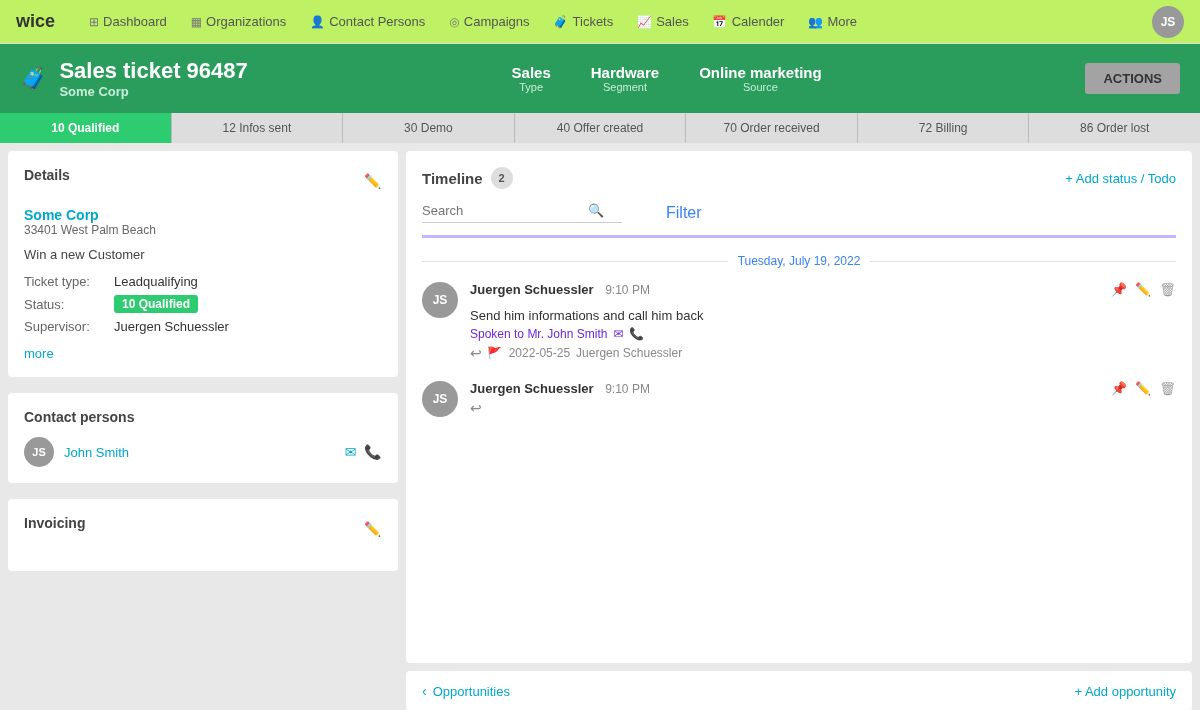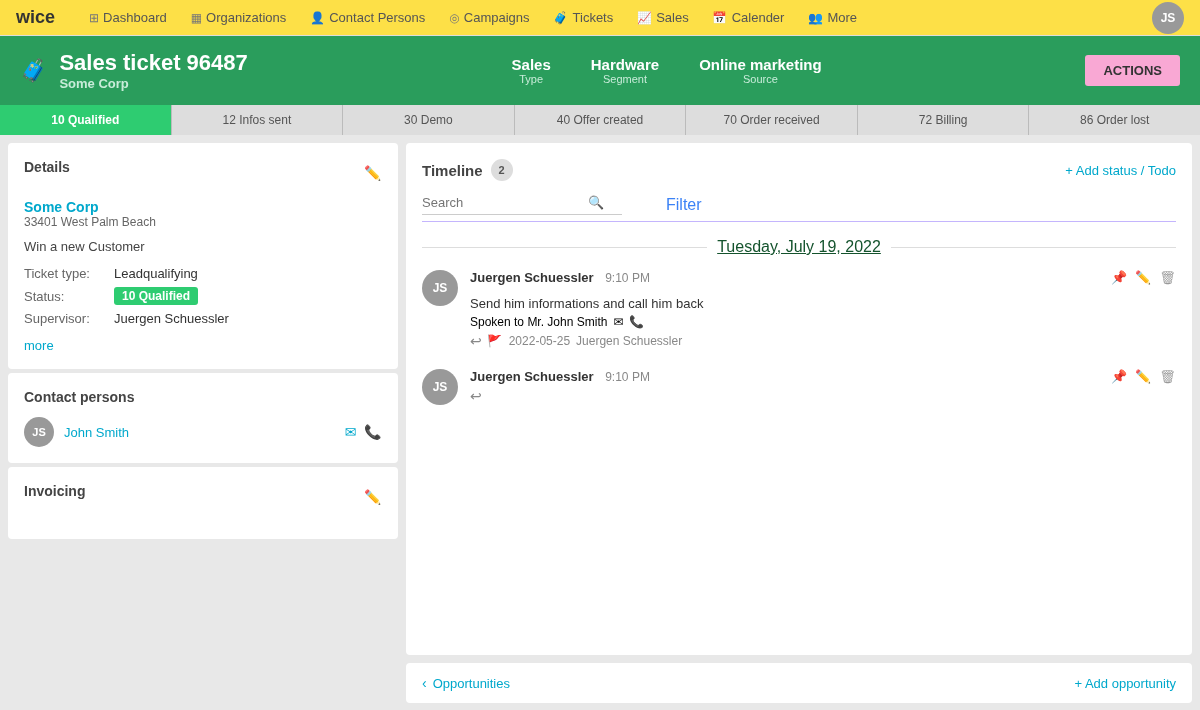--- a/index.html
+++ b/index.html
@@ -1,21 +1,21 @@
 <!DOCTYPE html>
 <html><head>
   <meta charset="utf-8">
   <style>
     * { box-sizing: border-box; margin: 0; padding: 0; }
     body { font-family: Arial, sans-serif; font-size: 13px; color: #333; background: #f0f0f0; width: 1200px; height: 710px; overflow: hidden; }
 
     
     .top-nav {
-      background: #fde047;
-      height: 36px;
+      background: #bef264;
+      height: 44px;
       display: flex;
       align-items: center;
       padding: 0 16px;
       border-bottom: 1px solid #ddd;
     }
     .logo {
       font-size: 18px;
       font-weight: bold;
       color: #333;
       margin-right: 24px;
@@ -92,21 +92,21 @@
     .header-meta-value {
       font-size: 15px;
       font-weight: bold;
       color: #fff;
     }
     .header-meta-label {
       font-size: 11px;
       color: #c8ecd9;
     }
     .actions-btn {
-      background: #f9a8d4;
+      background: #a3a3a3;
       color: #333;
       border: none;
       padding: 8px 18px;
       font-size: 13px;
       font-weight: bold;
       cursor: pointer;
       border-radius: 3px;
     }
 
     
@@ -139,21 +139,21 @@
       background: #e8e8e8;
       gap: 8px;
       padding: 8px;
     }
 
     
     .left-panel {
       width: 390px;
       display: flex;
       flex-direction: column;
-      gap: 4px;
+      gap: 16px;
       overflow-y: auto;
     }
     .card {
       background: #fff;
       border-radius: 4px;
       padding: 16px;
     }
     .card-title {
       font-size: 14px;
       font-weight: bold;
@@ -289,22 +289,22 @@
     .add-status-link {
       color: #00a8cc;
       cursor: pointer;
       font-size: 13px;
     }
     .search-filter-row {
       display: flex;
       align-items: center;
       gap: 12px;
       margin-bottom: 16px;
-      border-bottom: 1px solid #c4b5fd;
-      padding-bottom: 6px;
+      border-bottom: 3px solid #c4b5fd;
+      padding-bottom: 12px;
     }
     .search-box {
       display: flex;
       align-items: center;
       border-bottom: 1px solid #ccc;
       padding-bottom: 4px;
       gap: 6px;
       flex: 0 0 200px;
     }
     .search-input {
@@ -331,23 +331,22 @@
       align-items: center;
       gap: 10px;
       margin: 14px 0;
     }
     .date-line {
       flex: 1;
       height: 1px;
       background: #ddd;
     }
     .date-text {
-      font-size: 16px;
-      color: #14532d;
-      text-decoration: underline;
+      font-size: 12px;
+      color: #3b82f6;
     }
     .timeline-entry {
       display: flex;
       gap: 12px;
       margin-bottom: 20px;
     }
     .entry-avatar {
       width: 36px;
       height: 36px;
       border-radius: 50%;
@@ -387,21 +386,21 @@
     .entry-action-icon {
       cursor: pointer;
     }
     .entry-body {
       font-size: 13px;
       color: #333;
       margin-top: 11px;
     }
     .entry-meta {
       font-size: 12px;
-      color: #000000;
+      color: #6d28d9;
       margin-top: 4px;
       display: flex;
       align-items: center;
       gap: 6px;
     }
     .entry-footer {
       display: flex;
       align-items: center;
       gap: 6px;
       margin-top: 4px;

